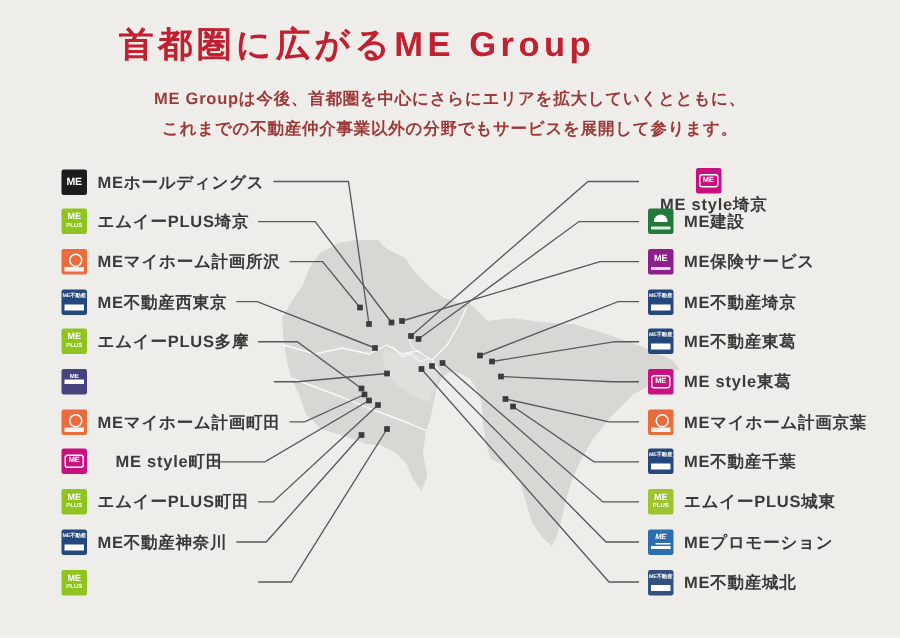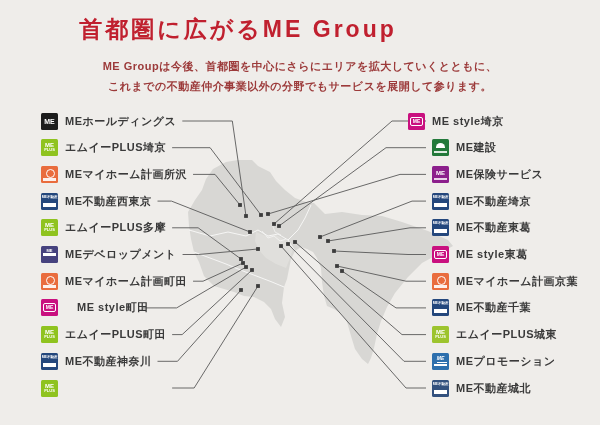--- a/index.html
+++ b/index.html
@@ -156,21 +156,20 @@
           <span class="g-txt" style="top:3px;font-size:6px;">ME</span>
           <span class="g-txt" style="top:9px;font-size:4px;">PLUS</span>
         </span>
         <span class="label">エムイーPLUS多摩</span>
       </div>
       <div class="company-row" style="top: 245px; left: 41px;">
         <span class="logo" style="background: rgb(70, 66, 126);">
           <span class="g-txt" style="top:2.5px;font-size:4px;">ME</span>
           <span class="g-band" style="top:7px;height:3px;"></span>
         </span>
-        <span class="label">MEデベロップメント</span>
       </div>
       <div class="company-row" style="top: 271.7px; left: 41px;">
         <span class="logo" style="background: rgb(233, 108, 61);">
           <span class="g-ring"></span>
           <span class="g-band" style="bottom:2px;height:2.5px;opacity:.9;"></span>
         </span>
         <span class="label">MEマイホーム計画町田</span>
       </div>
       <div class="company-row" style="top: 298.4px; left: 41px; gap: 12px;">
         <span class="logo" style="background: rgb(201, 16, 127);">
@@ -194,21 +193,21 @@
         <span class="label">ME不動産神奈川</span>
       </div>
       <div class="company-row" style="top: 378.5px; left: 41px;">
         <span class="logo" style="background: rgb(143, 195, 31);">
           <span class="g-txt" style="top:3px;font-size:6px;">ME</span>
           <span class="g-txt" style="top:9px;font-size:4px;">PLUS</span>
         </span>
       </div>
     </div>
   <div class="col col-right" id="right-col">
-      <div class="company-row" style="top: 111.5px; left: 408px;">
+      <div class="company-row" style="top: 111.5px; left: 440px; flex-direction: column;">
         <span class="logo" style="background: rgb(201, 16, 127);">
           <span class="g-box"></span>
           <span class="g-txt" style="top:6px;font-size:5px;">ME</span>
         </span>
         <span class="label">ME style埼京</span>
       </div>
       <div class="company-row" style="top: 138.2px; left: 432px;">
         <span class="logo" style="background: rgb(35, 121, 58);">
           <span class="g-dome"></span>
           <span class="g-band" style="bottom:3px;height:2px;opacity:.85;"></span>

